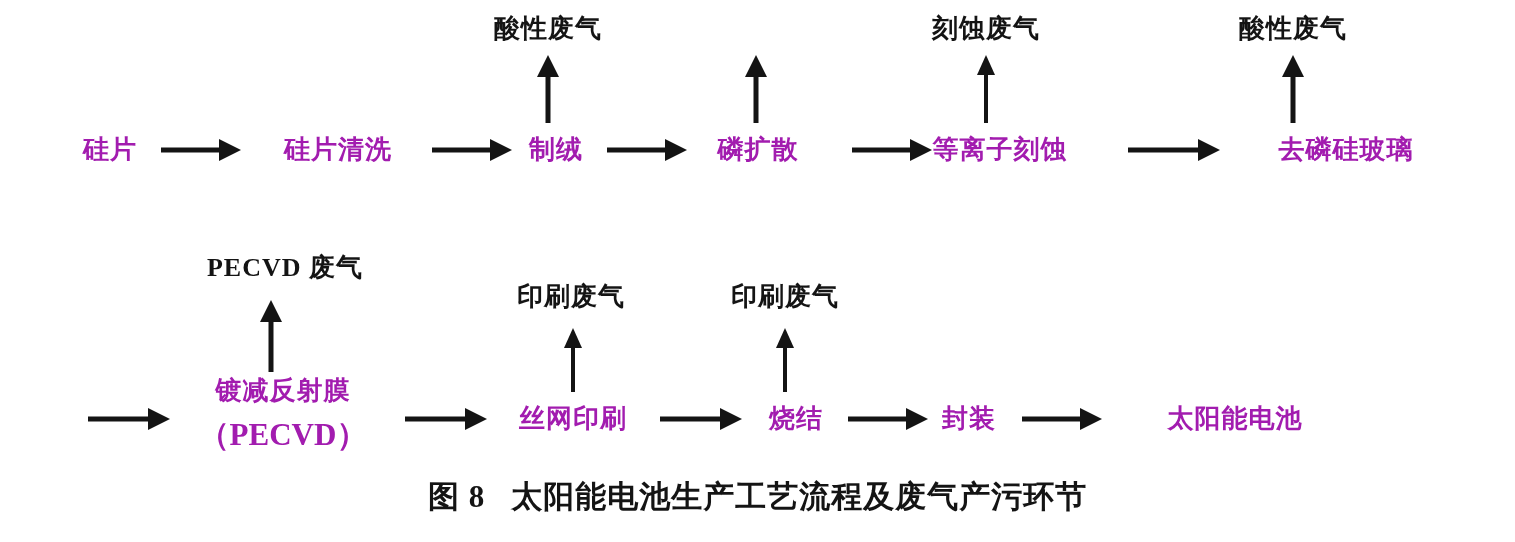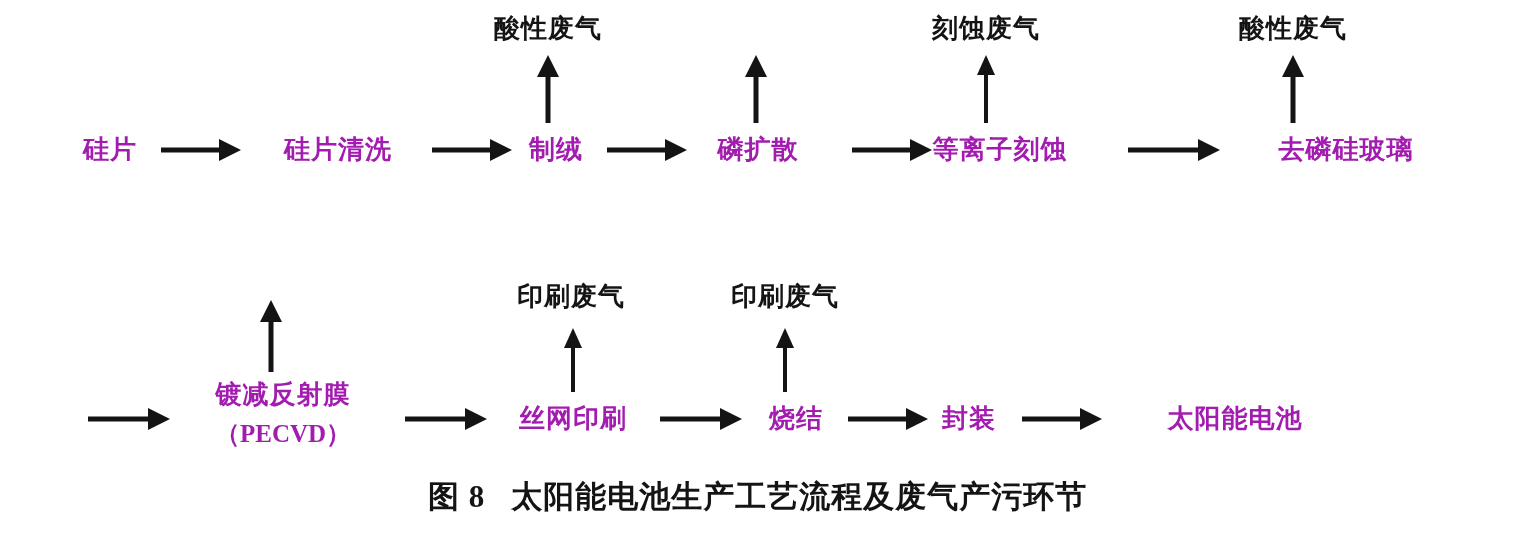--- a/index.html
+++ b/index.html
@@ -25,21 +25,21 @@
     white-space:nowrap;
     color:#a21caf;
     transform:translate(-50%,-50%);
     text-align:center;
   }
   .node.two-line{
     line-height:1.55;
   }
   .node .sub{
     display:block;
-    font-size:25px;
+    font-size:31px;
     letter-spacing:0px;
   }
   .emission{
     position:absolute;
     font-weight:bold;
     font-size:26px;
     letter-spacing:1px;
     white-space:nowrap;
     color:#141414;
     transform:translate(-50%,-50%);
@@ -186,20 +186,21 @@
   </div>
   <div class="arrow-h" style="left:848px;top:419px;width:80px;">
     <span class="shaft" style="width:62px;"></span>
     <span class="head"></span>
   </div>
   <div class="arrow-h" style="left:1022px;top:419px;width:80px;">
     <span class="shaft" style="width:62px;"></span>
     <span class="head"></span>
   </div>
 
+  <div class="emission" style="left:285px;top:267px;">PECVD 废气</div>
   <div class="arrow-v" style="left:271px;top:300px;height:72px;">
     <span class="head"></span>
     <span class="shaft" style="height:54px;"></span>
   </div>
 
   <div class="emission" style="left:571px;top:296px;">印刷废气</div>
   <div class="arrow-v thin" style="left:573px;top:328px;height:64px;">
     <span class="head"></span>
     <span class="shaft" style="height:48px;"></span>
   </div>

